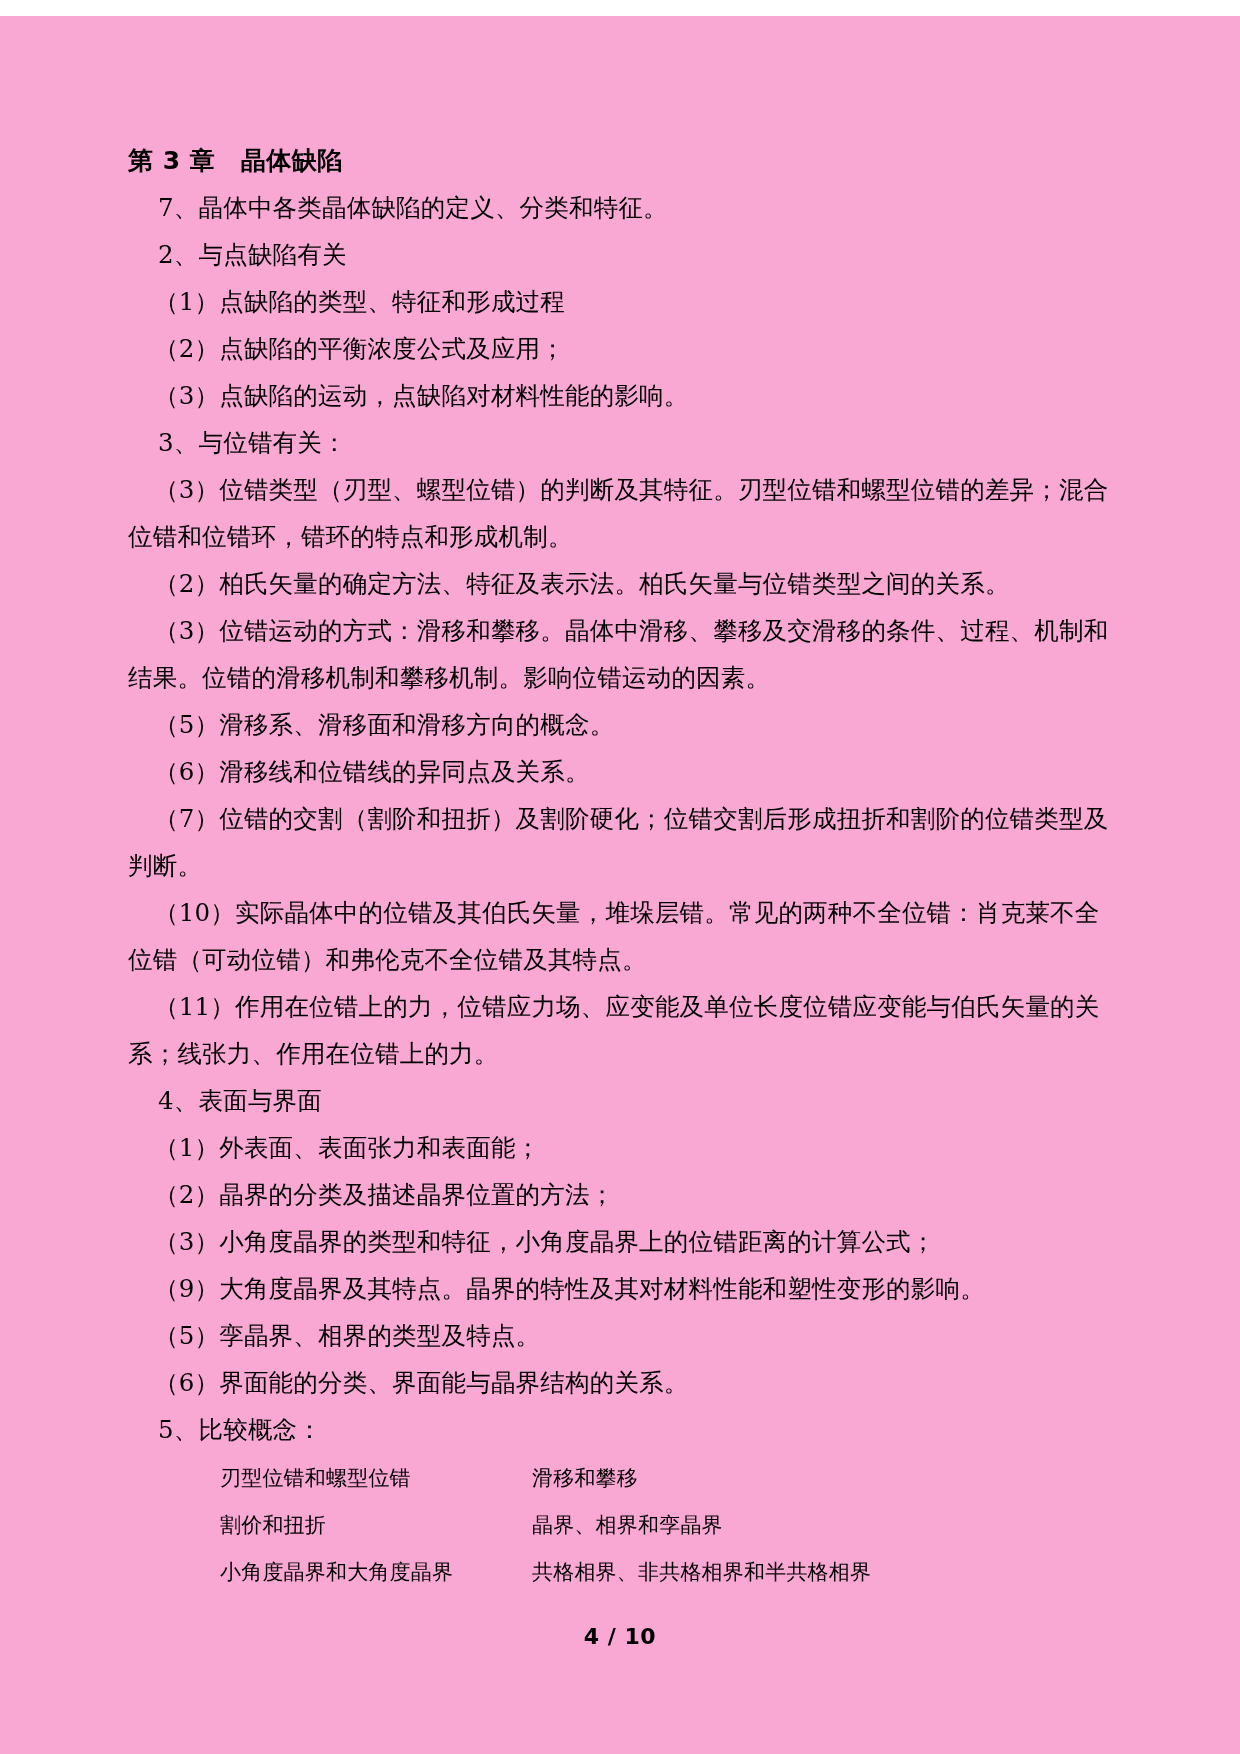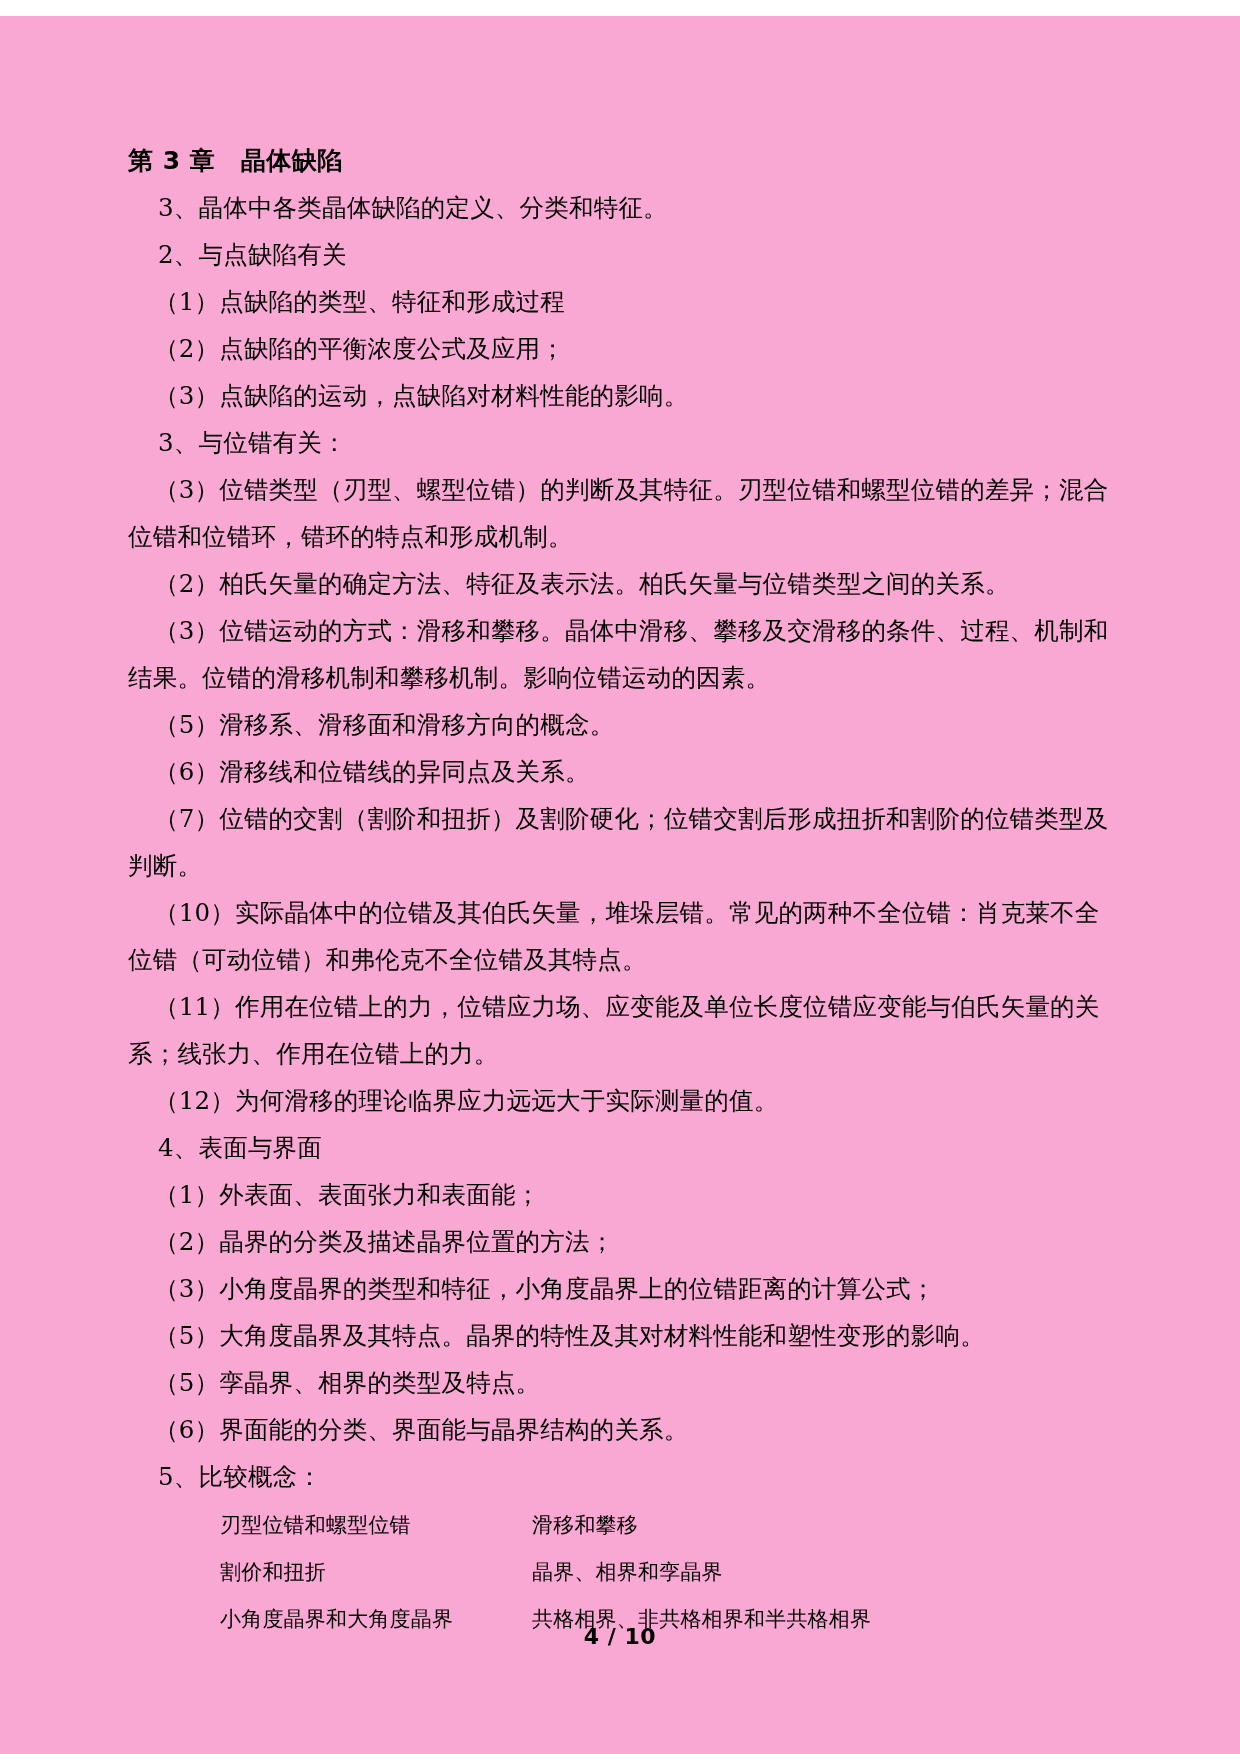--- a/index.html
+++ b/index.html
@@ -84,43 +84,42 @@
 </style>
 </head>
 <body>
 
 <div class="page">
 
   <div class="content">
 
     <h1 class="chapter-title">第 3 章　晶体缺陷</h1>
 
-    <div class="line lvl1">3、晶体中各类晶体缺陷的定义、分类和特征。</div>
+    <div class="line lvl1">7、晶体中各类晶体缺陷的定义、分类和特征。</div>
 
     <div class="line lvl1">2、与点缺陷有关</div>
     <div class="line lvl2">（1）点缺陷的类型、特征和形成过程</div>
     <div class="line lvl2">（2）点缺陷的平衡浓度公式及应用；</div>
     <div class="line lvl2">（3）点缺陷的运动，点缺陷对材料性能的影响。</div>
 
     <div class="line lvl1">3、与位错有关：</div>
     <div class="line lvl2">（3）位错类型（刃型、螺型位错）的判断及其特征。刃型位错和螺型位错的差异；混合位错和位错环，错环的特点和形成机制。</div>
     <div class="line lvl2">（2）柏氏矢量的确定方法、特征及表示法。柏氏矢量与位错类型之间的关系。</div>
     <div class="line lvl2">（3）位错运动的方式：滑移和攀移。晶体中滑移、攀移及交滑移的条件、过程、机制和结果。位错的滑移机制和攀移机制。影响位错运动的因素。</div>
     <div class="line lvl2">（5）滑移系、滑移面和滑移方向的概念。</div>
     <div class="line lvl2">（6）滑移线和位错线的异同点及关系。</div>
     <div class="line lvl2">（7）位错的交割（割阶和扭折）及割阶硬化；位错交割后形成扭折和割阶的位错类型及判断。</div>
     <div class="line lvl2">（10）实际晶体中的位错及其伯氏矢量，堆垛层错。常见的两种不全位错：肖克莱不全位错（可动位错）和弗伦克不全位错及其特点。</div>
     <div class="line lvl2">（11）作用在位错上的力，位错应力场、应变能及单位长度位错应变能与伯氏矢量的关系；线张力、作用在位错上的力。</div>
-    <div class="line lvl2">（12）为何滑移的理论临界应力远远大于实际测量的值。</div>
 
     <div class="line lvl1">4、表面与界面</div>
     <div class="line lvl2">（1）外表面、表面张力和表面能；</div>
     <div class="line lvl2">（2）晶界的分类及描述晶界位置的方法；</div>
     <div class="line lvl2">（3）小角度晶界的类型和特征，小角度晶界上的位错距离的计算公式；</div>
-    <div class="line lvl2">（5）大角度晶界及其特点。晶界的特性及其对材料性能和塑性变形的影响。</div>
+    <div class="line lvl2">（9）大角度晶界及其特点。晶界的特性及其对材料性能和塑性变形的影响。</div>
     <div class="line lvl2">（5）孪晶界、相界的类型及特点。</div>
     <div class="line lvl2">（6）界面能的分类、界面能与晶界结构的关系。</div>
 
     <div class="line lvl1">5、比较概念：</div>
 
     <div class="compare">
       <div class="compare-row">
         <div class="compare-left">刃型位错和螺型位错</div>
         <div class="compare-right">滑移和攀移</div>
       </div>

